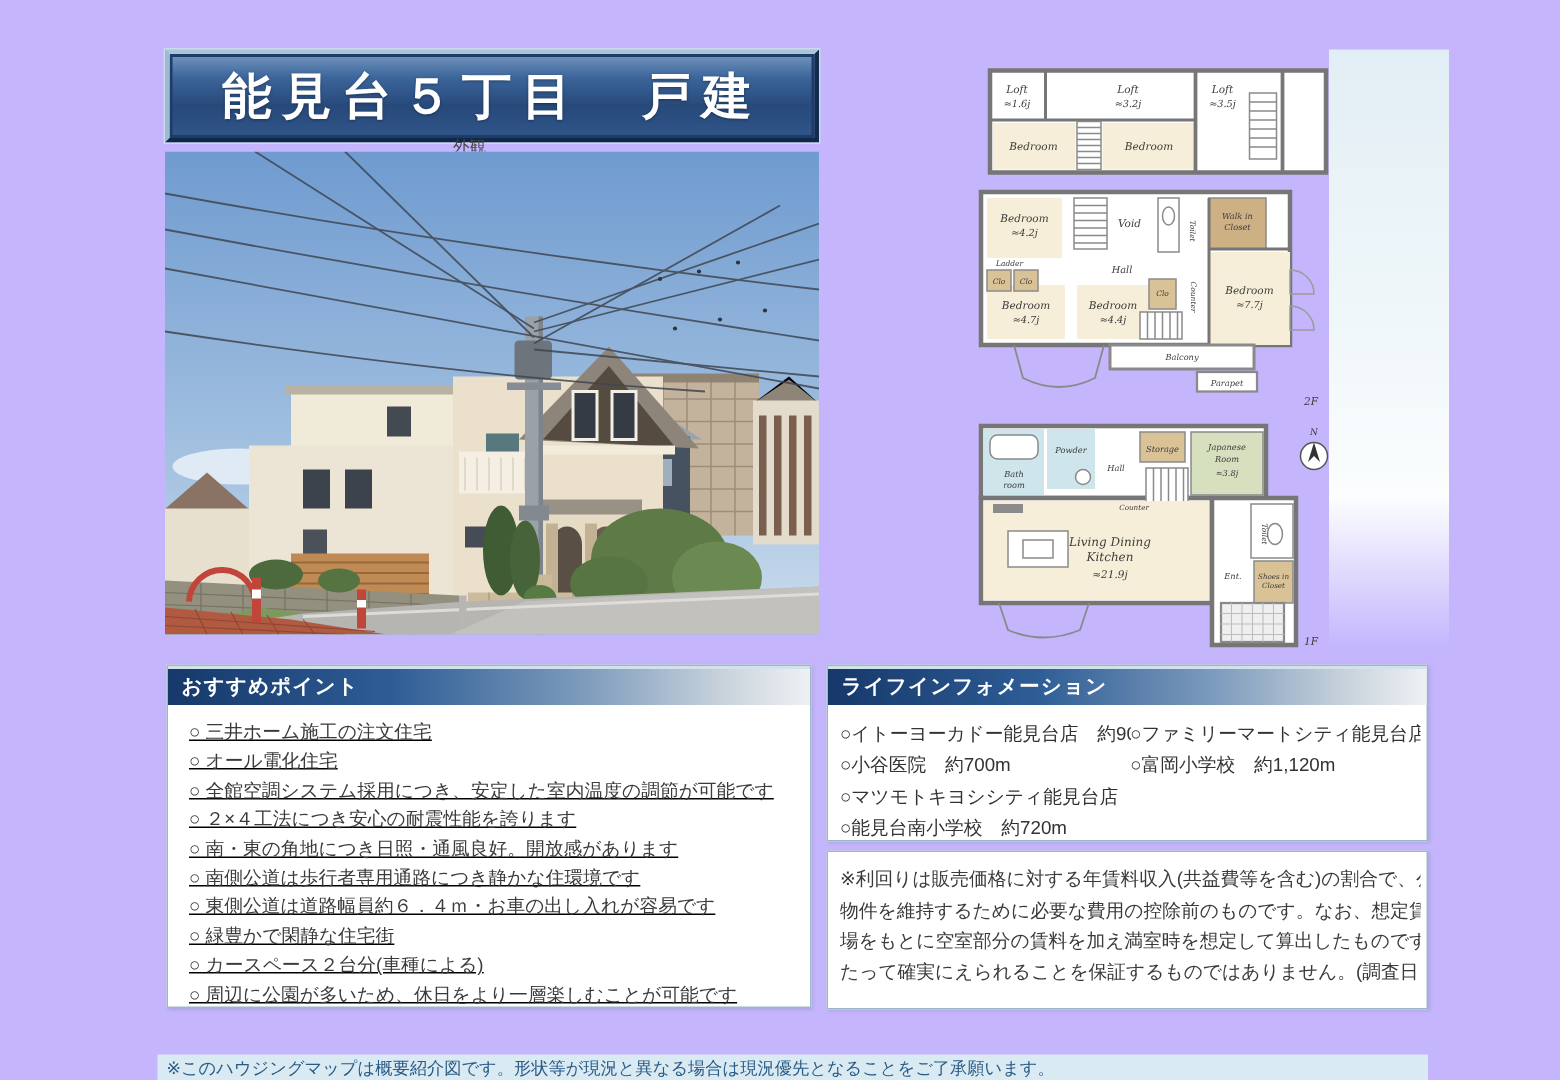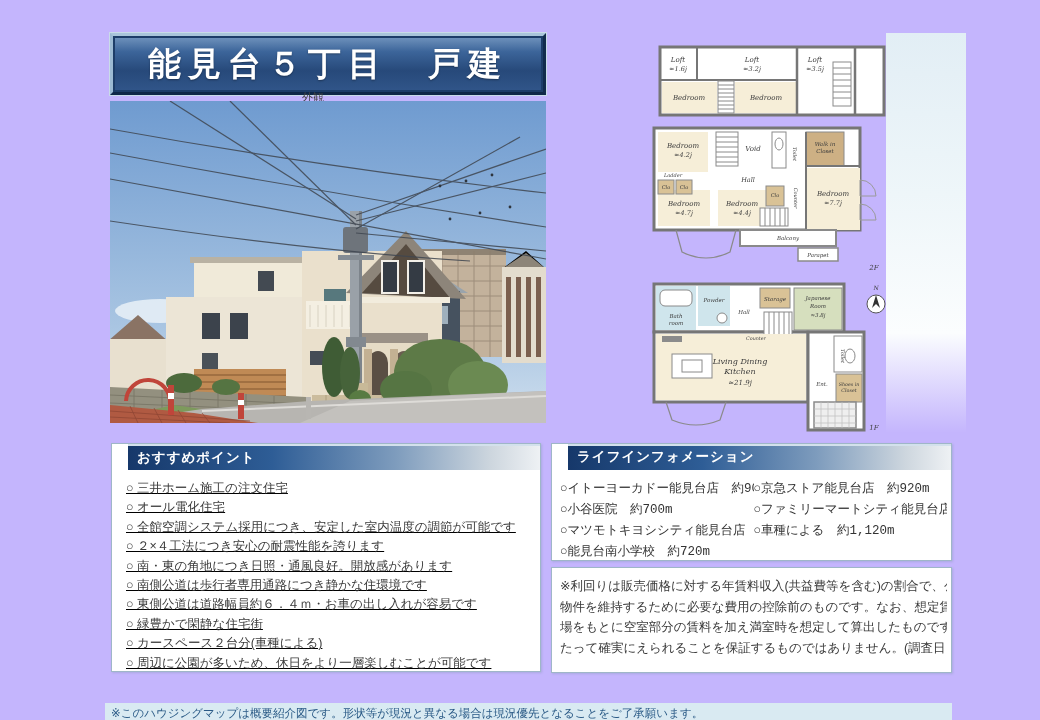--- a/index.html
+++ b/index.html
@@ -21,21 +21,21 @@
   .fade-strip{position:absolute;left:886px;top:33px;width:80px;height:400px;
     background:linear-gradient(180deg,#e2eef5 0%,#eef6f9 40%,#fbfdfe 75%,rgba(255,255,255,0) 100%);}
   
   .plan{position:absolute;}
   .plan text{font-family:"DejaVu Serif","Liberation Serif",serif;font-style:italic;fill:#3c3c3c;}
   
   .secbox{position:absolute;background:#fff;border:1px solid #9fb6c8;box-sizing:border-box;
     box-shadow:1px 1px 2px rgba(120,150,170,.35);}
   .sechead{height:26px;box-sizing:border-box;border-top:2px solid #d3e1ec;
     background:linear-gradient(90deg,#16386a 0%,#2e5d96 35%,#7e9cbd 65%,#cdd6de 88%,#eef1f4 100%);
-    color:#fff;font-size:13.5px;font-weight:bold;line-height:24px;padding-left:9px;letter-spacing:1px;margin-left:16px;}
+    color:#fff;font-size:13.5px;font-weight:bold;line-height:24px;padding-left:9px;letter-spacing:1px;}
   .point-body{padding:9px 6px 0 14px;text-decoration:underline;}
   .point-item{font-size:12.5px;color:#3a3a3a;line-height:19.4px;white-space:nowrap;overflow:hidden;}
   .life-body{display:flex;padding:9px 4px 0 8px;}
   .life-col{width:50%;}
   .life-item{font-size:12.5px;color:#333;line-height:21px;white-space:nowrap;overflow:hidden;}
   .disc-body{padding:8px 4px 0 8px;}
   .disc-line{font-size:12.5px;color:#3a3a3a;line-height:20.5px;white-space:nowrap;overflow:hidden;}
   .footer-strip{position:absolute;left:105px;top:703px;width:847px;height:21px;background:#d9eaf2;
     font-size:11.5px;color:#2a5a86;line-height:21px;padding-left:6px;box-sizing:border-box;
     white-space:nowrap;overflow:hidden;}
@@ -349,33 +349,32 @@
       <div class="point-item">○ ２×４工法につき安心の耐震性能を誇ります</div>
       <div class="point-item">○ 南・東の角地につき日照・通風良好。開放感があります</div>
       <div class="point-item">○ 南側公道は歩行者専用通路につき静かな住環境です</div>
       <div class="point-item">○ 東側公道は道路幅員約６．４ｍ・お車の出し入れが容易です</div>
       <div class="point-item">○ 緑豊かで閑静な住宅街</div>
       <div class="point-item">○ カースペース２台分(車種による)</div>
       <div class="point-item">○ 周辺に公園が多いため、休日をより一層楽しむことが可能です</div>
     </div>
   </div>
 
-  <div class="secbox" style="left:551px;top:443px;width:401px;height:118px;font-family:Liberation Mono, monospace;">
+  <div class="secbox" style="left:551px;top:443px;width:401px;height:118px;">
     <div class="sechead">ライフインフォメーション</div>
     <div class="life-body">
       <div class="life-col">
         <div class="life-item">○イトーヨーカドー能見台店　約900m</div>
         <div class="life-item">○小谷医院　約700m</div>
         <div class="life-item">○マツモトキヨシシティ能見台店　約500m</div>
         <div class="life-item">○能見台南小学校　約720m</div>
       </div>
       <div class="life-col">
-        <div class="life-item">○京急ストア能見台店　約920m</div>
         <div class="life-item">○ファミリーマートシティ能見台店　約400m</div>
-        <div class="life-item">○車種による　約1,120m</div>
+        <div class="life-item">○富岡小学校　約1,120m</div>
       </div>
     </div>
   </div>
 
   <div class="secbox" style="left:551px;top:567px;width:401px;height:106px;">
     <div class="disc-body">
       <div class="disc-line">※利回りは販売価格に対する年賃料収入(共益費等を含む)の割合で、公租公課その他当該</div>
       <div class="disc-line">物件を維持するために必要な費用の控除前のものです。なお、想定賃料想定利回りは賃料相</div>
       <div class="disc-line">場をもとに空室部分の賃料を加え満室時を想定して算出したものです。※賃料収入は将来にわ</div>
       <div class="disc-line">たって確実にえられることを保証するものではありません。(調査日：令和元年11月30日)</div>

